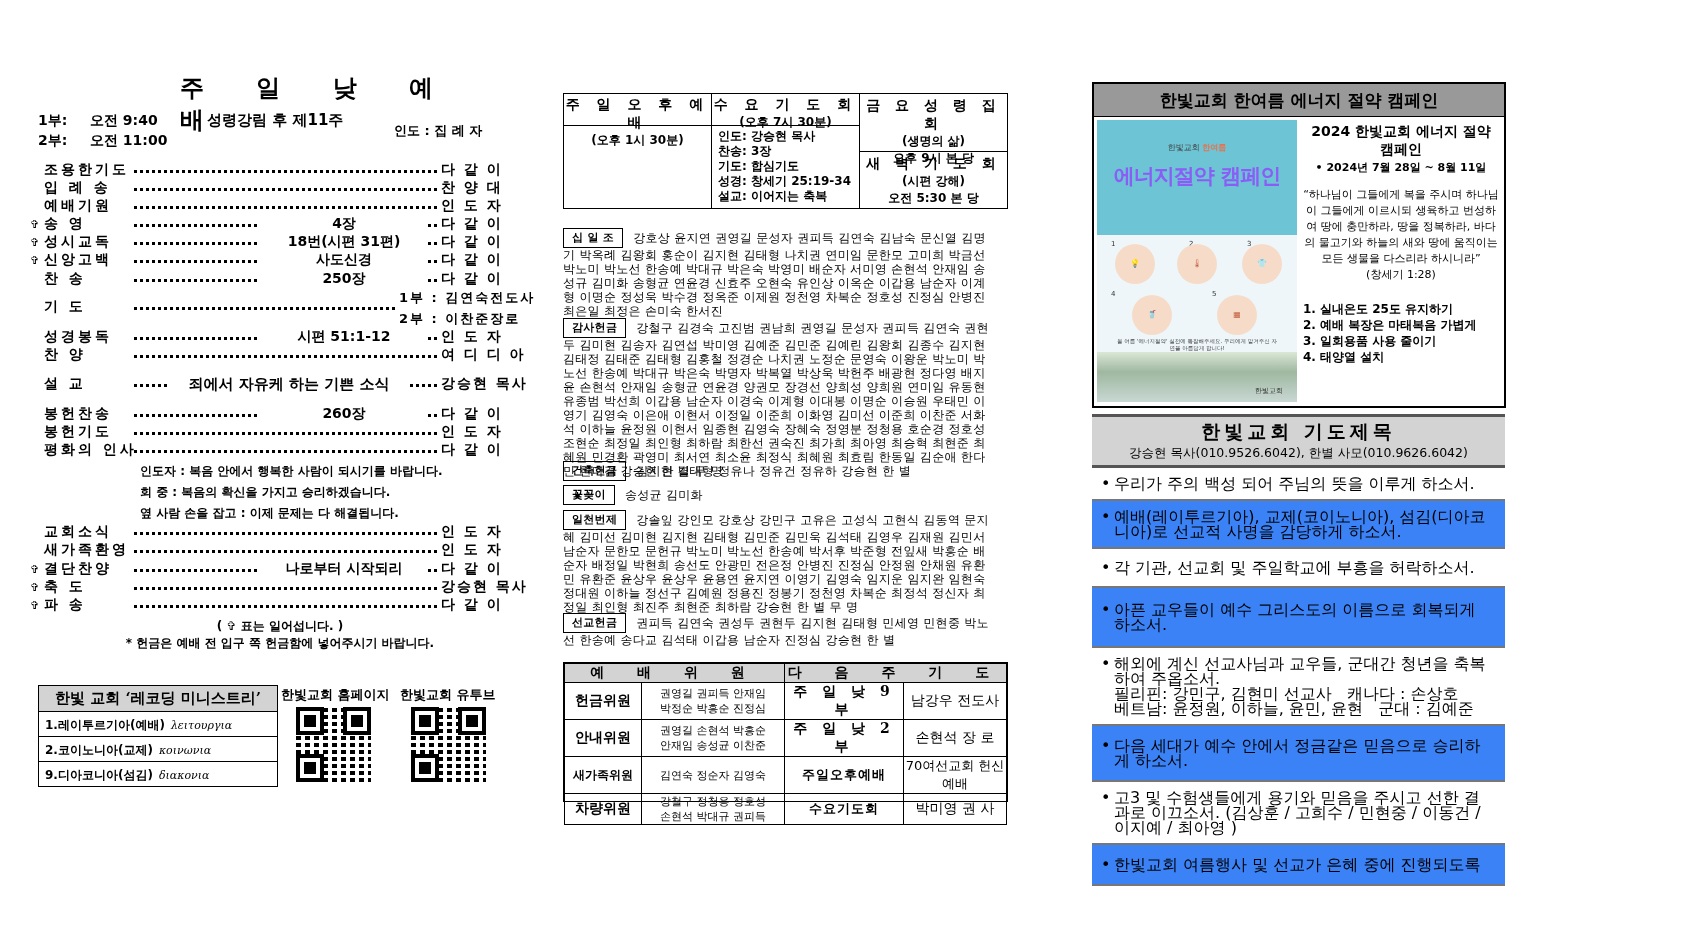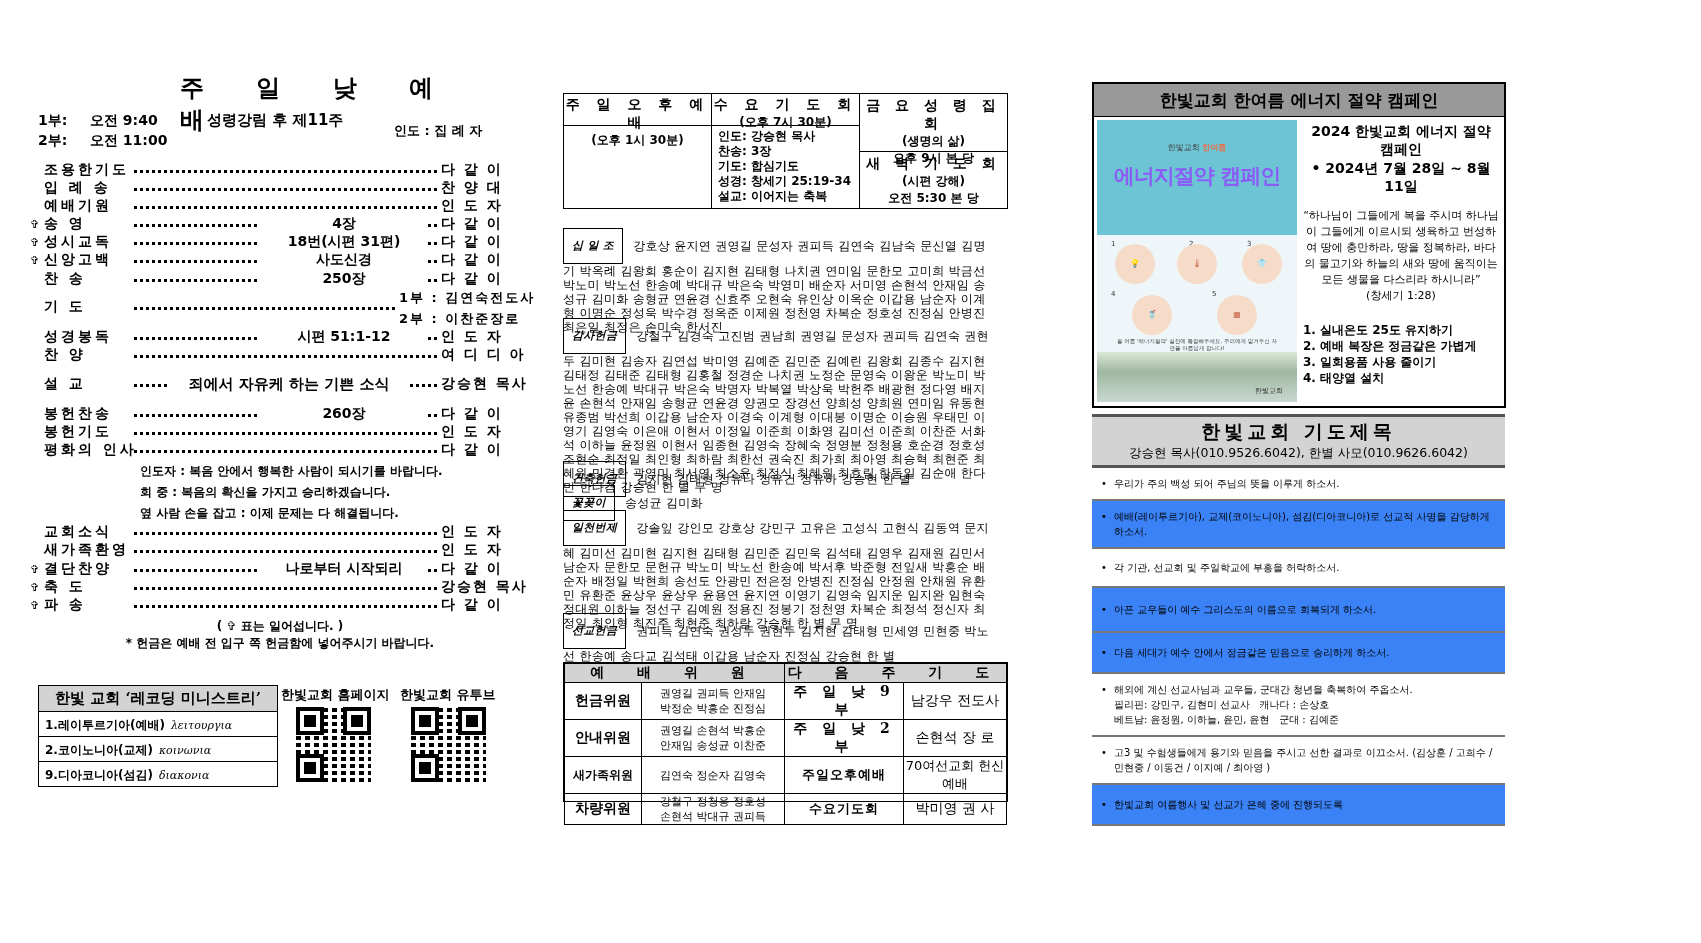--- a/index.html
+++ b/index.html
@@ -32,21 +32,21 @@
      repeating-linear-gradient(0deg,transparent 0 4px,#fff 4px 7px);}
 
   
   .sched{position:absolute;left:563px;top:93px;width:443px;height:114px;border:1.5px solid #000;}
   .sched .c{position:absolute;top:0;bottom:0;border-right:1px solid #000;}
   .sched .h{text-align:center;font-weight:bold;border-bottom:1px solid #000;}
   .sched .h .t{font-size:14px;letter-spacing:6px;padding-top:2px;}
   .sched .h .s{font-size:12px;}
   .sched .b{font-size:12px;font-weight:bold;padding:3px 6px;line-height:15px;}
   .grp{position:absolute;left:563px;width:430px;font-size:12px;line-height:14px;letter-spacing:0.3px;}
-  .grp .tag{display:inline-block;border:1.5px solid #000;font-weight:bold;font-size:11px;padding:10px 8px;margin-right:10px;vertical-align:middle;font-style:italic;}
+  .grp .tag{display:inline-block;border:1.5px solid #000;font-weight:bold;font-size:11px;padding:2px 8px;margin-right:10px;vertical-align:middle;}
   .comm{position:absolute;left:563px;top:662px;width:443px;height:138px;border:1.5px solid #000;}
   .comm table{border-collapse:collapse;width:100%;height:100%;}
   .comm td{border:1px solid #000;text-align:center;font-size:12px;padding:0;}
   .comm .hd{background:#d3d3d3;font-weight:bold;font-size:14px;letter-spacing:14px;height:18px;}
   .comm .rl{font-weight:bold;font-size:14px;font-family:"DejaVu Serif",serif;width:76px;}
   .comm .nm{font-size:11px;line-height:15px;width:142px;}
   .comm .nl{font-family:"DejaVu Serif",serif;font-size:14px;font-weight:bold;letter-spacing:5px;width:118px;}
   .comm .nv{font-size:14px;}
 
   
@@ -57,28 +57,28 @@
   .poster .brand{position:absolute;top:22px;width:200px;text-align:center;font-size:8px;color:#444;}
   .poster .brand b{color:#e9724c;}
   .poster .big{position:absolute;top:42px;width:200px;text-align:center;font-size:21px;font-weight:bold;color:#8b5cf6;letter-spacing:-1px;}
   .poster .ic{position:absolute;width:40px;height:40px;border-radius:50%;background:#f6dcc8;font-size:8px;text-align:center;line-height:40px;color:#c05a3a;}
   .poster .num{position:absolute;font-size:7px;color:#333;}
   .poster .msg{position:absolute;left:20px;top:218px;width:160px;font-size:5.5px;text-align:center;color:#444;}
   .poster .land{position:absolute;left:0;bottom:0;width:200px;height:50px;background:linear-gradient(#dbe7d6,#9fb8a0 40%,#c9d8d4);}
   .poster .sig{position:absolute;right:14px;bottom:6px;font-size:7px;color:#333;}
   .camp-txt{position:absolute;left:208px;top:38px;width:198px;text-align:center;}
   .camp-txt .t1{font-size:14px;font-weight:bold;line-height:18px;}
-  .camp-txt .dt{font-size:14px;font-weight:bold;margin-top:2px;}
+  .camp-txt .dt{font-size:11px;font-weight:bold;margin-top:2px;}
   .camp-txt .vs{font-size:11px;line-height:16px;margin-top:12px;}
   .camp-txt ol{text-align:left;font-size:12px;font-weight:bold;margin:18px 0 0 0;padding-left:18px;line-height:16px;}
   .pray{position:absolute;left:1092px;top:414px;width:413px;}
   .pray-head{background:#d3d3d3;border-top:3px solid #555;border-bottom:3px solid #555;text-align:center;padding:2px 0 3px;}
   .pray-head .t{font-size:19px;font-weight:bold;letter-spacing:4px;}
   .pray-head .s{font-size:12.5px;}
-  .pray-item{font-size:10px;padding:8px 12px 8px 22px;border-bottom:2px solid #777;position:relative;line-height:15px;}
+  .pray-item{font-size:16px;padding:8px 12px 8px 22px;border-bottom:2px solid #777;position:relative;line-height:15px;}
   .pray-item.alt{background:#3b82f6;}
   .pray-item::before{content:"•";position:absolute;left:9px;}
 </style>
 </head>
 <body>
 
 <div class="abs" id="left">
   <div class="title">주 일 낮 예 배</div>
   <div class="svc-time" style="left:8px;top:52px;">1부:</div>
   <div class="svc-time" style="left:60px;top:52px;">오전  9:40</div>
@@ -349,37 +349,37 @@
     <div class="land"></div>
     <div class="sig">한빛교회</div>
   </div>
   <div class="camp-txt">
     <div class="t1">2024 한빛교회 에너지 절약 캠페인</div>
     <div class="dt">• 2024년 7월 28일 ~ 8월 11일</div>
     <div class="vs">“하나님이 그들에게 복을 주시며 하나님이 그들에게 이르시되 생육하고 번성하여 땅에 충만하라, 땅을 정복하라, 바다의 물고기와 하늘의 새와 땅에 움직이는 모든 생물을 다스리라 하시니라”</div>
     <div class="vs" style="margin-top:0">(창세기 1:28)</div>
     <ol>
       <li>실내온도 25도 유지하기</li>
-      <li>예배 복장은 정금같은 가볍게</li>
+      <li>예배 복장은 마태복음 가볍게</li>
       <li>일회용품 사용 줄이기</li>
       <li>태양열 설치</li>
     </ol>
   </div>
 </div>
 
 <div class="pray">
   <div class="pray-head">
     <div class="t">한빛교회 기도제목</div>
     <div class="s">강승현 목사(010.9526.6042), 한별 사모(010.9626.6042)</div>
   </div>
   <div class="pray-item">우리가 주의 백성 되어 주님의 뜻을 이루게 하소서.</div>
   <div class="pray-item alt">예배(레이투르기아), 교제(코이노니아), 섬김(디아코니아)로 선교적 사명을 감당하게 하소서.</div>
   <div class="pray-item" style="padding:11px 12px 11px 22px;">각 기관, 선교회 및 주일학교에 부흥을 허락하소서.</div>
   <div class="pray-item alt" style="padding:14px 12px 14px 22px;">아픈 교우들이 예수 그리스도의 이름으로 회복되게 하소서.</div>
-  <div class="pray-item alt" style="padding:12px 12px 12px 22px;">다음 세대가 예수 안에서 정금같은 믿음으로 승리하게 하소서.</div>
   <div class="pray-item">
     <div>해외에 계신 선교사님과 교우들, 군대간 청년을 축복하여 주옵소서.</div>
     <div style="white-space:pre;">필리핀: 강민구, 김현미 선교사   캐나다 : 손상호</div>
     <div style="white-space:pre;">베트남: 윤정원, 이하늘, 윤민, 윤현   군대 : 김예준</div>
   </div>
+  <div class="pray-item alt" style="padding:12px 12px 12px 22px;">다음 세대가 예수 안에서 정금같은 믿음으로 승리하게 하소서.</div>
   <div class="pray-item">고3 및 수험생들에게 용기와 믿음을 주시고 선한 결과로 이끄소서. (김상훈 / 고희수 / 민현중 / 이동건 / 이지예 / 최아영 )</div>
   <div class="pray-item alt" style="padding:12px 12px 12px 22px;">한빛교회 여름행사 및 선교가 은혜 중에 진행되도록</div>
 </div>
 
 </body></html>

